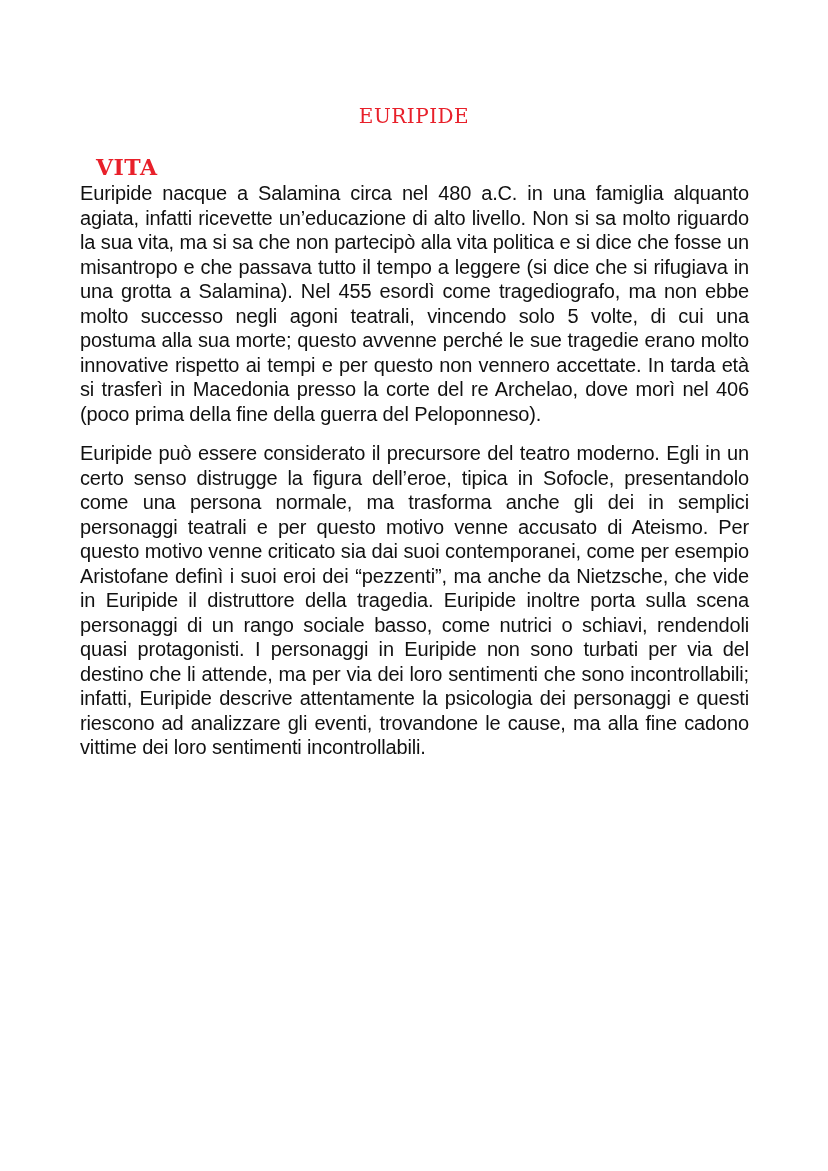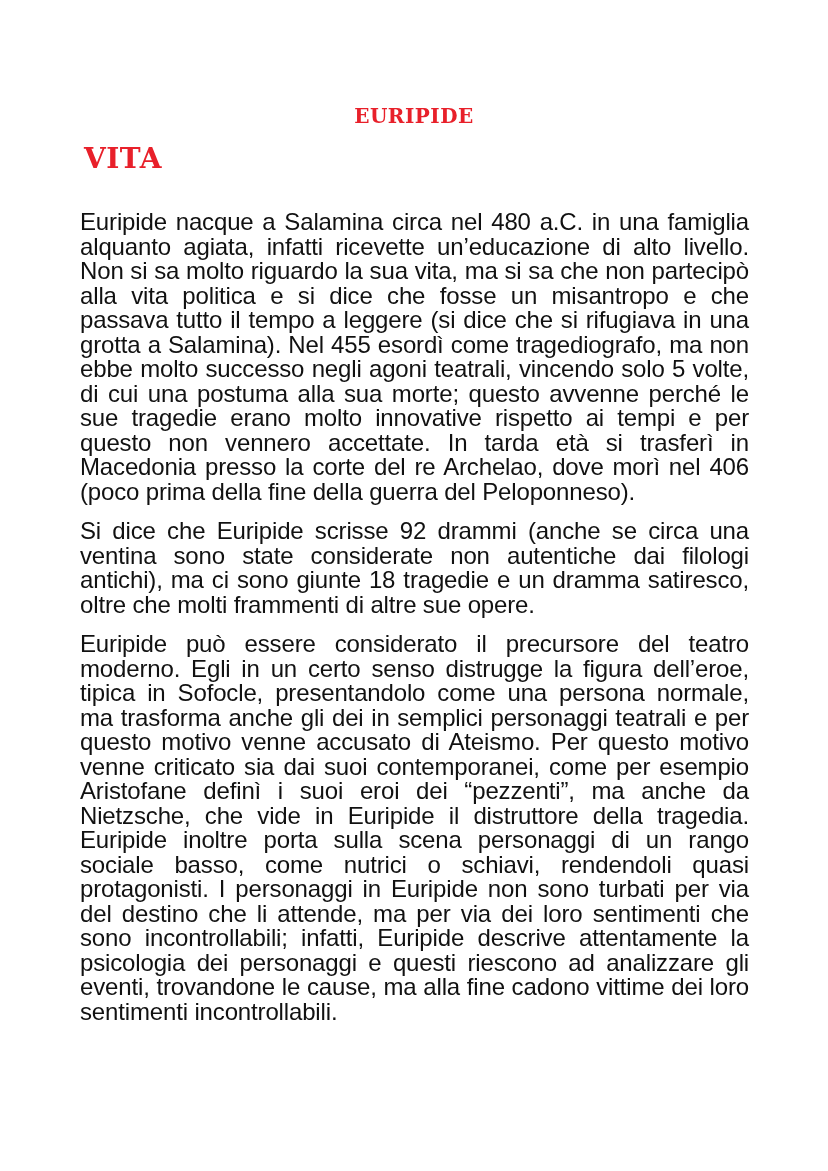--- a/index.html
+++ b/index.html
@@ -20,59 +20,57 @@
       height: 1171px;
       background: #ffffff;
     }
     .title {
       position: absolute;
       top: 104px;
       left: 0;
       width: 828px;
       text-align: center;
       font-family: "DejaVu Serif", serif;
-      font-weight: bold;
+      font-weight: normal;
       font-size: 20px;
       letter-spacing: 0.5px;
       color: #e8202a;
       margin: 0;
     }
     .section-heading {
       position: absolute;
       top: 138px;
       left: 80px;
       font-family: "DejaVu Serif", serif;
       font-weight: bold;
-      font-size: 28px;
+      font-size: 22px;
       letter-spacing: 0.5px;
       color: #e8202a;
-      margin: 4px;
+      margin: 16px;
     }
     .body {
       position: absolute;
       top: 181px;
       left: 80px;
       width: 669px;
       font-family: "Liberation Sans", sans-serif;
-      font-size: 24px;
+      font-size: 20px;
       line-height: 24.5px;
       color: #111111;
       text-align: justify;
-      margin-top: 29px;
     }
     .body p {
       margin: 0 0 15px 0;
       text-align: justify;
       letter-spacing: -0.15px;
     }
   </style>
 </head>
 <body>
 
 <div class="page">
   <h1 class="title">EURIPIDE</h1>
   <h2 class="section-heading">VITA</h2>
   <div class="body">
     <p>Euripide nacque a Salamina circa nel 480 a.C. in una famiglia alquanto agiata, infatti ricevette un’educazione di alto livello. Non si sa molto riguardo la sua vita, ma si sa che non partecipò alla vita politica e si dice che fosse un misantropo e che passava tutto il tempo a leggere (si dice che si rifugiava in una grotta a Salamina). Nel 455 esordì come tragediografo, ma non ebbe molto successo negli agoni teatrali, vincendo solo 5 volte, di cui una postuma alla sua morte; questo avvenne perché le sue tragedie erano molto innovative rispetto ai tempi e per questo non vennero accettate. In tarda età si trasferì in Macedonia presso la corte del re Archelao, dove morì nel 406 (poco prima della fine della guerra del Peloponneso).</p>
-    <p>Si dice che Euripide scrisse 92 drammi (anche se circa una ventina sono state considerate non autentiche dai filologi antichi), ma ci sono giunte 18 tragedie e un dramma satiresco, oltre che molti frammenti di altre sue opere.</p>
     <p>Euripide può essere considerato il precursore del teatro moderno. Egli in un certo senso distrugge la figura dell’eroe, tipica in Sofocle, presentandolo come una persona normale, ma trasforma anche gli dei in semplici personaggi teatrali e per questo motivo venne accusato di Ateismo. Per questo motivo venne criticato sia dai suoi contemporanei, come per esempio Aristofane definì i suoi eroi dei “pezzenti”, ma anche da Nietzsche, che vide in Euripide il distruttore della tragedia. Euripide inoltre porta sulla scena personaggi di un rango sociale basso, come nutrici o schiavi, rendendoli quasi protagonisti. I personaggi in Euripide non sono turbati per via del destino che li attende, ma per via dei loro sentimenti che sono incontrollabili; infatti, Euripide descrive attentamente la psicologia dei personaggi e questi riescono ad analizzare gli eventi, trovandone le cause, ma alla fine cadono vittime dei loro sentimenti incontrollabili.</p>
   </div>
 </div>
 
 </body></html>

